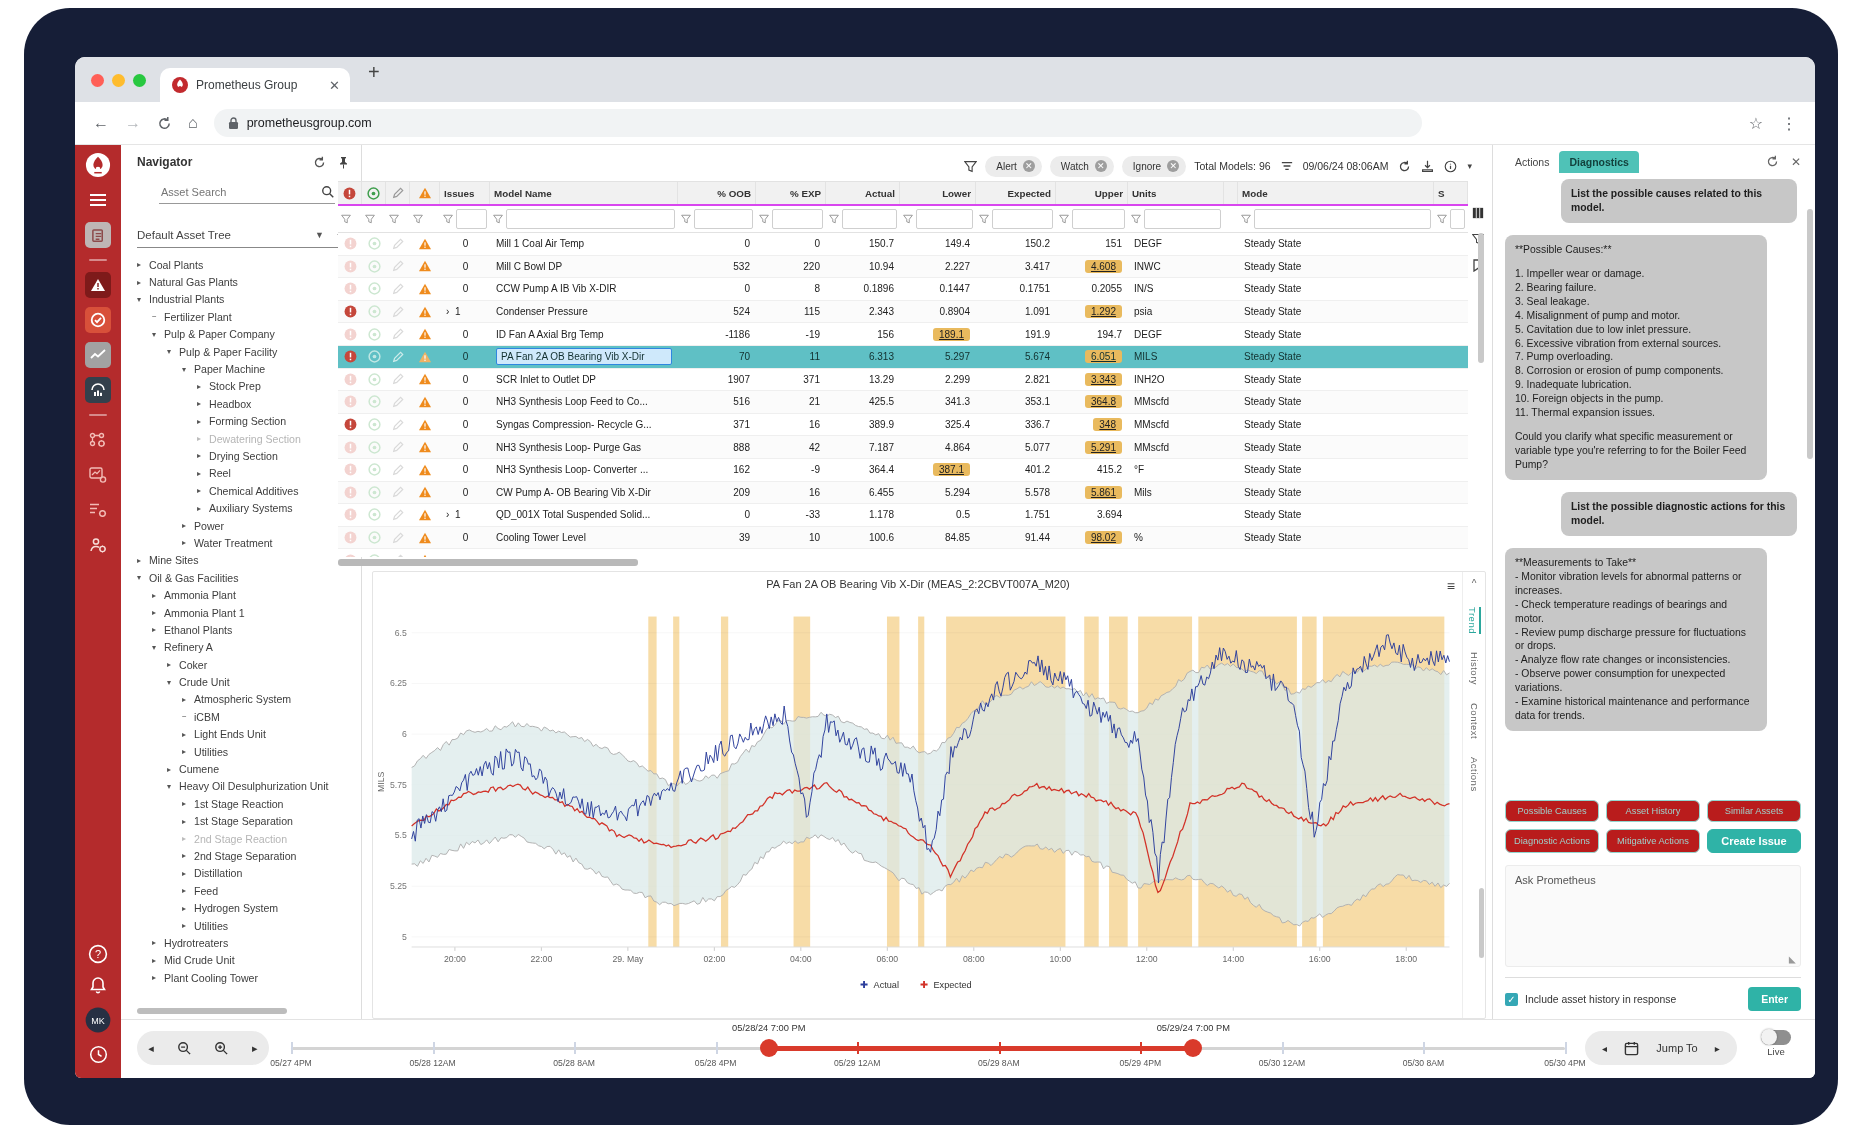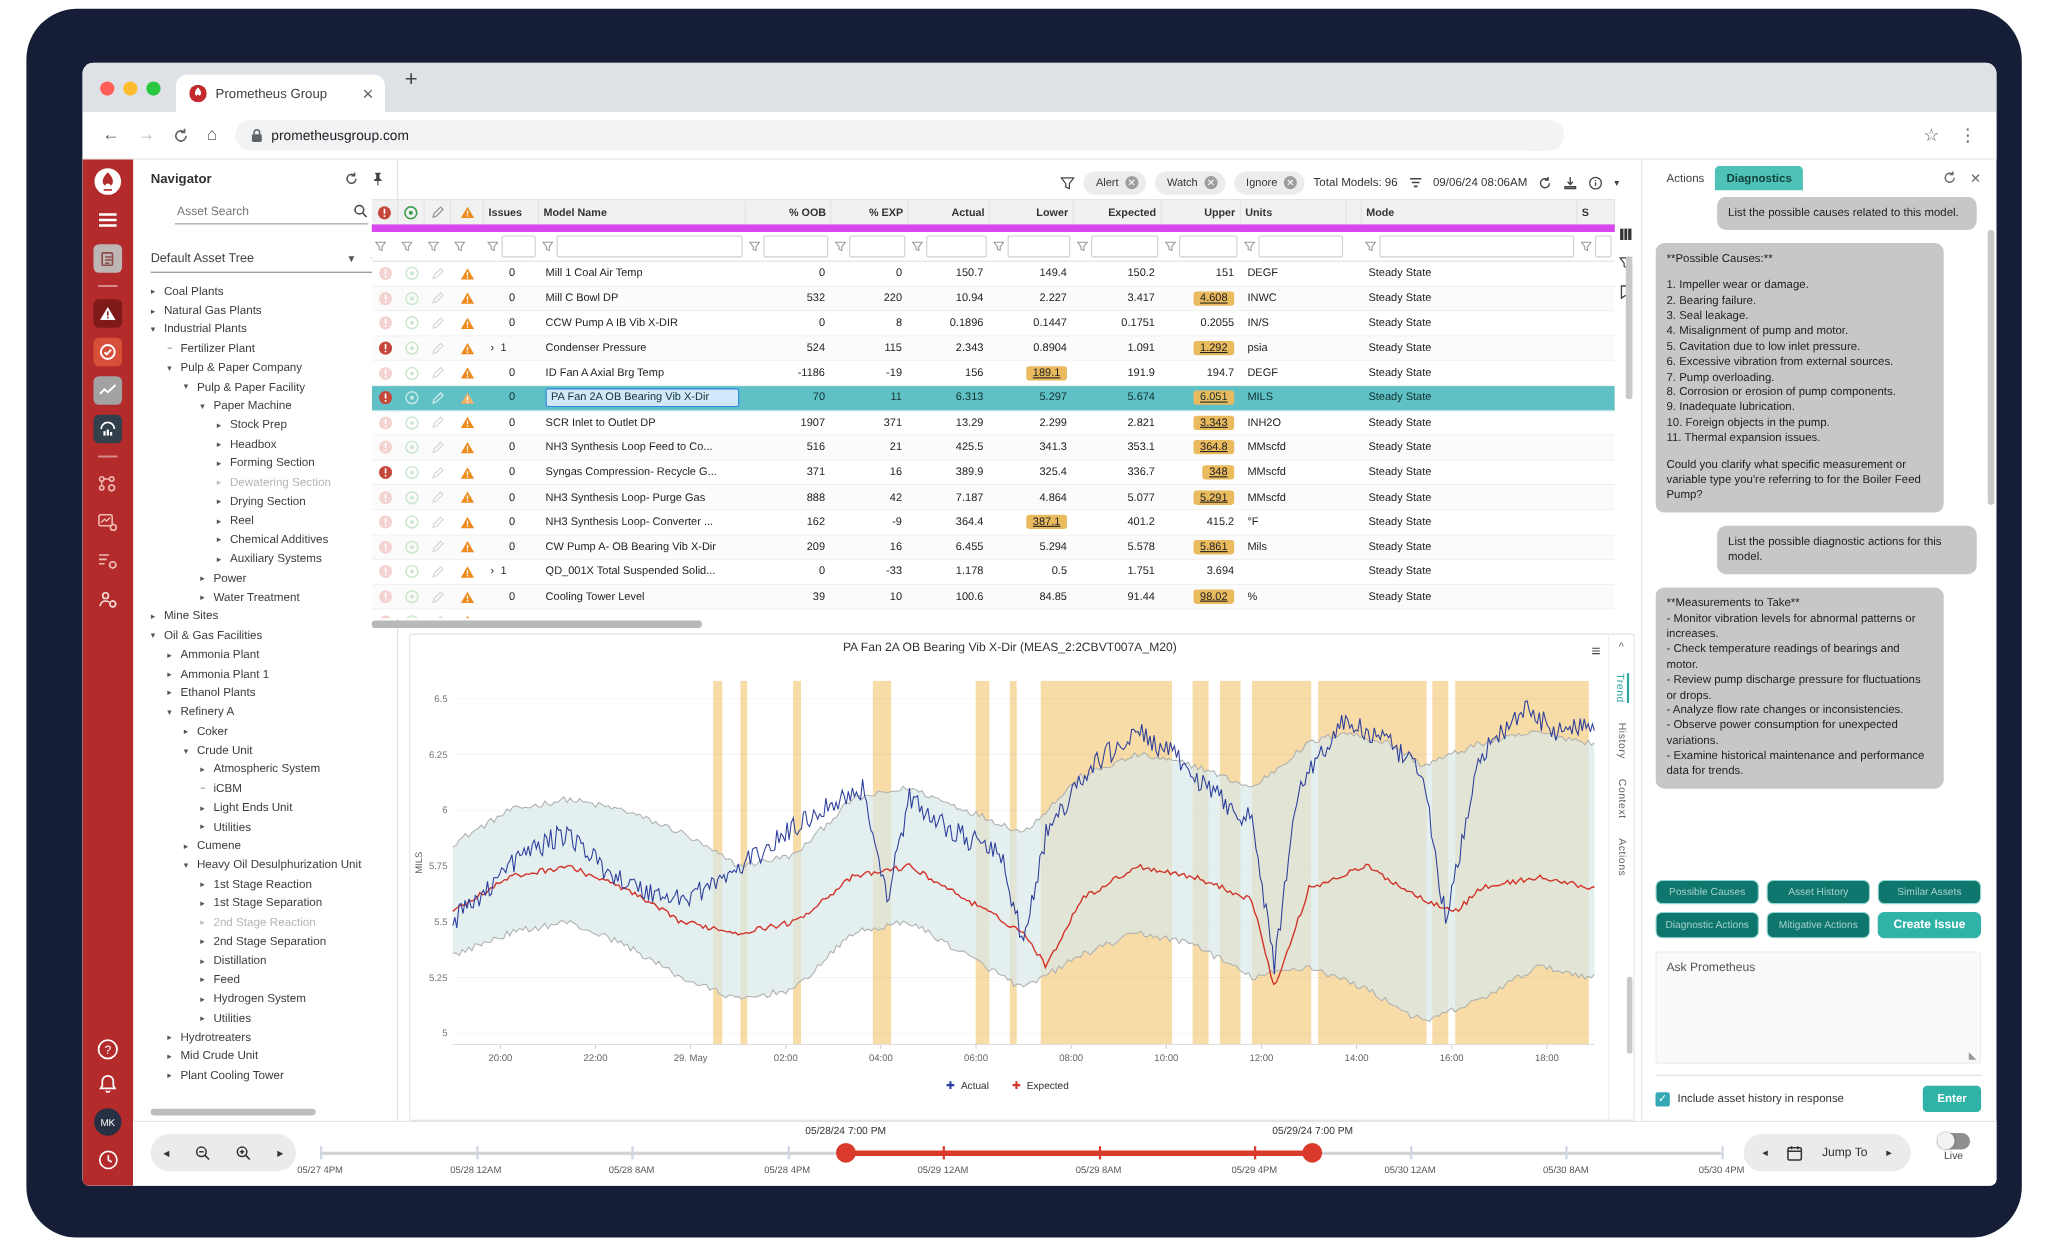--- a/index.html
+++ b/index.html
@@ -44,21 +44,21 @@
   .nav-hscroll{height:8px;margin:2px 10px 4px 0;position:relative;}
   .nav-hscroll .thumb{position:absolute;left:0;top:1px;height:6px;width:150px;background:#bdbdbd;border-radius:3px;}
   
   .main{flex:1;min-width:0;display:flex;flex-direction:column;padding:6px 6px 0 10px;position:relative;align-items:flex-end;}
   .toolbar{height:30px;display:flex;align-items:center;gap:8px;flex:none;padding-right:14px;}
   .chip{display:flex;align-items:center;gap:6px;background:#ececec;border-radius:11px;height:21px;padding:0 7px 0 11px;font-size:10px;color:#333;}
   .chip .x{width:12px;height:12px;border-radius:50%;background:#9e9e9e;color:#fff;font-size:9px;line-height:12px;text-align:center;}
   .tb-right{margin-left:auto;display:flex;align-items:center;gap:10px;font-size:10.5px;color:#333;}
   .tablewrap{position:relative;flex:none;padding-right:18px;}
   .tgrid{display:grid;grid-template-columns:24px 24px 24px 30px 50px 188px 78px 70px 74px 76px 80px 72px 96px 14px 196px 34px;}
-  .thead{background:#f1f1f1;border-top:1px solid #e2e2e2;border-bottom:7px solid #d946ef;}
+  .thead{background:#f1f1f1;border-top:1px solid #e2e2e2;border-bottom:2px solid #d946ef;}
   .thead .c{height:22px;display:flex;align-items:center;font-size:9.8px;font-weight:bold;color:#333;border-right:1px solid #e3e3e3;padding:0 4px;justify-content:flex-end;overflow:hidden;}
   .thead .c.l{justify-content:flex-start;}
   .thead .c.i{justify-content:center;}
   .tfilter{border-bottom:1px solid #e2e2e2;background:#fff;}
   .tfilter .c{height:26px;display:flex;align-items:center;gap:3px;padding:0 3px;overflow:hidden;}
   .tfilter input{height:16px;border:1px solid #cfcfcf;border-radius:2px;flex:1;min-width:8px;background:#fff;}
   .rows{height:324px;overflow:hidden;}
   .trow{border-bottom:1px solid #efefef;background:#fff;}
   .trow:nth-child(even){background:#fbfbfb;}
   .trow .c{height:21.6px;display:flex;align-items:center;font-size:10px;color:#222;justify-content:flex-end;padding:0 6px;overflow:hidden;white-space:nowrap;}
@@ -97,26 +97,26 @@
   .toggle .knob{position:absolute;left:0;top:-1px;width:16px;height:16px;border-radius:50%;background:#f2f2f2;box-shadow:0 0 2px rgba(0,0,0,.4);}
   .livelbl{font-size:9.5px;color:#444;}
   
   .assistant{width:296px;border-left:1px solid #ddd;display:flex;flex-direction:column;position:relative;padding:6px 14px 8px 12px;flex:none;}
   .as-top{display:flex;align-items:flex-end;flex:none;}
   .as-tab{font-size:10.5px;color:#444;padding:5px 10px;}
   .as-tab.active{background:#4fc2b7;color:#13423d;border-radius:4px 4px 0 0;font-weight:bold;}
   .as-icons{margin-left:auto;display:flex;gap:12px;color:#666;padding-bottom:4px;}
   .chat{flex:1;overflow:hidden;margin-top:6px;min-height:0;}
   .bubble{background:#c7c7c7;border-radius:8px;padding:8px 10px;font-size:10.4px;line-height:1.34;color:#1e1e1e;margin-bottom:12px;}
-  .bubble.user{margin-left:56px;margin-right:4px;}
+  .bubble.user{margin-left:56px;margin-right:4px;font-weight:bold;}
   .bubble.bot{margin-right:34px;}
   .bubble p{margin:0;}
   .bubble p.gap{height:10px;}
   .as-buttons{display:grid;grid-template-columns:1fr 1fr 1fr;gap:7px;margin-top:8px;flex:none;}
-  .abtn{border:1px solid #93d6cf;color:#9fd0ca;background:#0f766e;border-radius:6px;font-size:9.3px;padding:5px 2px;text-align:center;font-family:"Liberation Sans",sans-serif;}
+  .abtn{border:1px solid #93d6cf;color:#9fd0ca;background:#b91c1c;border-radius:6px;font-size:9.3px;padding:5px 2px;text-align:center;font-family:"Liberation Sans",sans-serif;}
   .abtn.primary{background:#2fb3a7;border-color:#2fb3a7;color:#fff;font-weight:bold;font-size:11px;}
   .askbox{margin-top:12px;background:#fafafa;border:1px solid #ececec;border-radius:3px;height:100px;position:relative;flex:none;}
   .askbox .ph{position:absolute;left:9px;top:8px;font-size:11px;color:#555;}
   .askbox .rz{position:absolute;right:3px;bottom:1px;font-size:9px;color:#999;transform:rotate(90deg);}
   .as-bottom{border-top:1px solid #ddd;margin-top:10px;padding-top:9px;display:flex;align-items:center;gap:7px;flex:none;}
   .cbx{width:13px;height:13px;background:#35a7b5;border-radius:2px;color:#fff;font-size:10px;line-height:13px;text-align:center;flex:none;}
   .cbl{font-size:10.4px;color:#333;flex:1;}
   .enterbtn{background:#2fb3a7;color:#fff;border:none;border-radius:4px;font-size:10.5px;font-weight:bold;padding:6px 13px;font-family:"Liberation Sans",sans-serif;}
   .asvscroll{position:absolute;right:2px;top:64px;width:6px;height:250px;background:#c9c9c9;border-radius:3px;}
   svg{display:block;}

